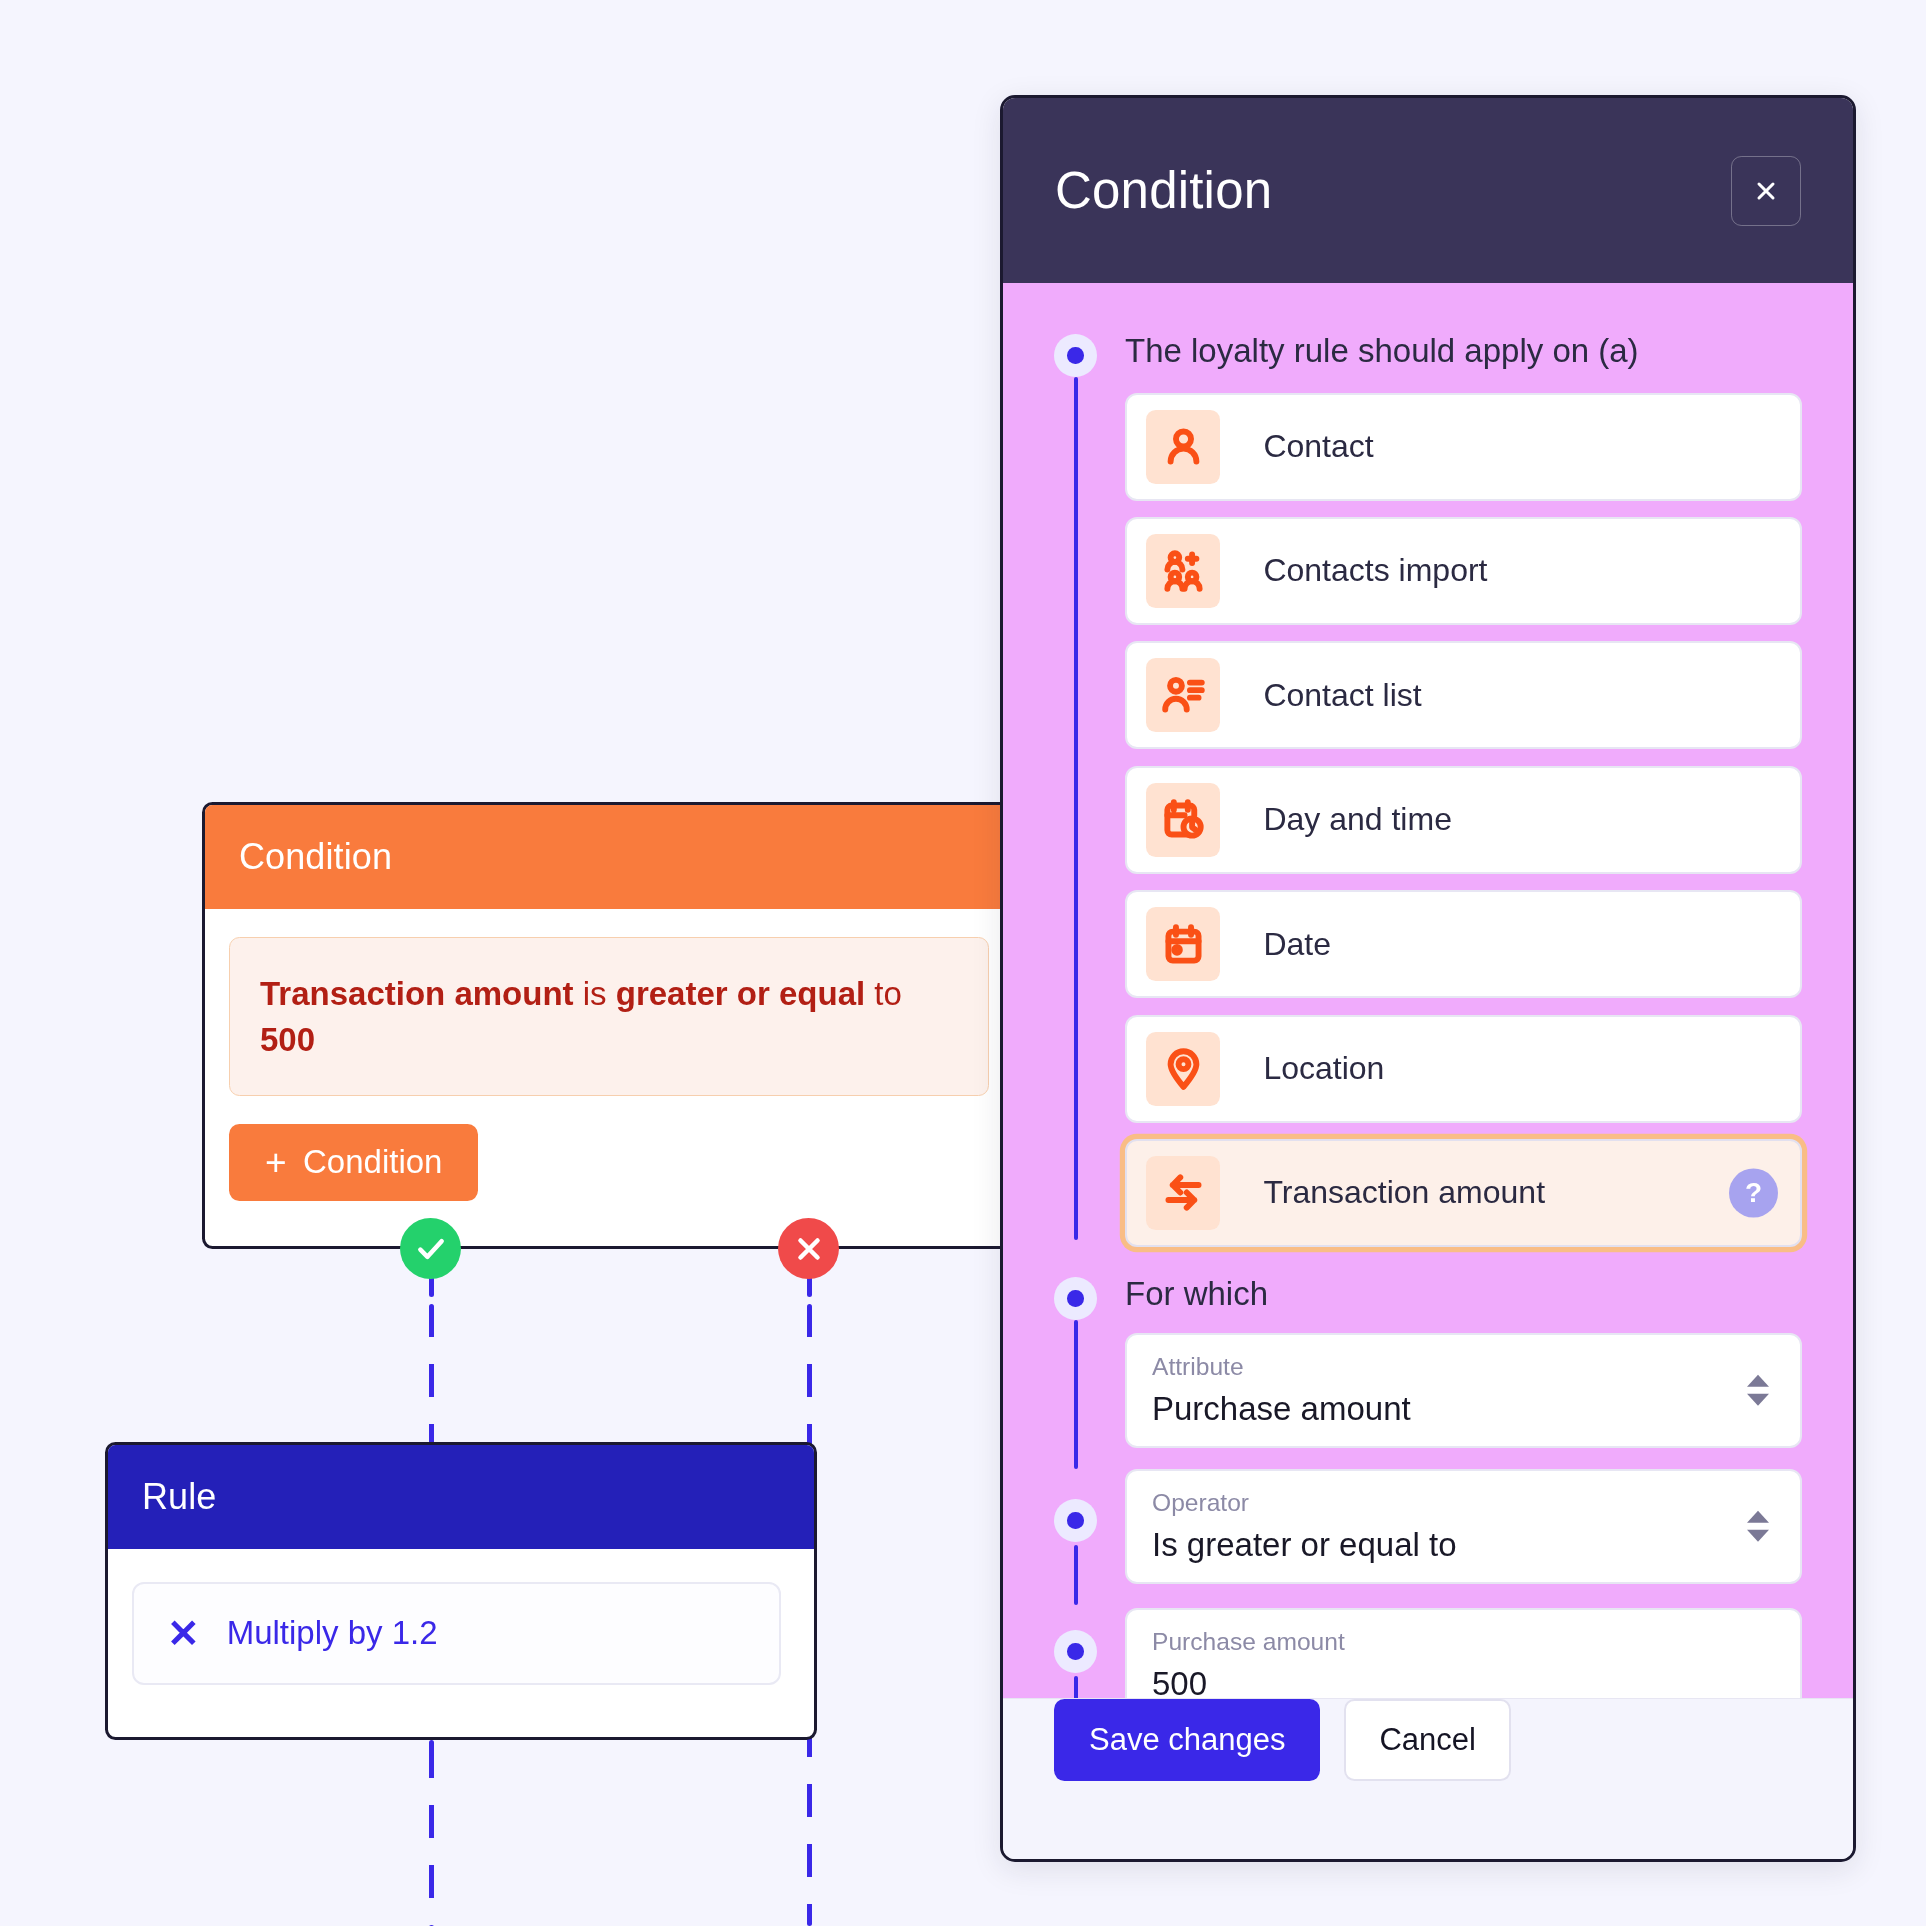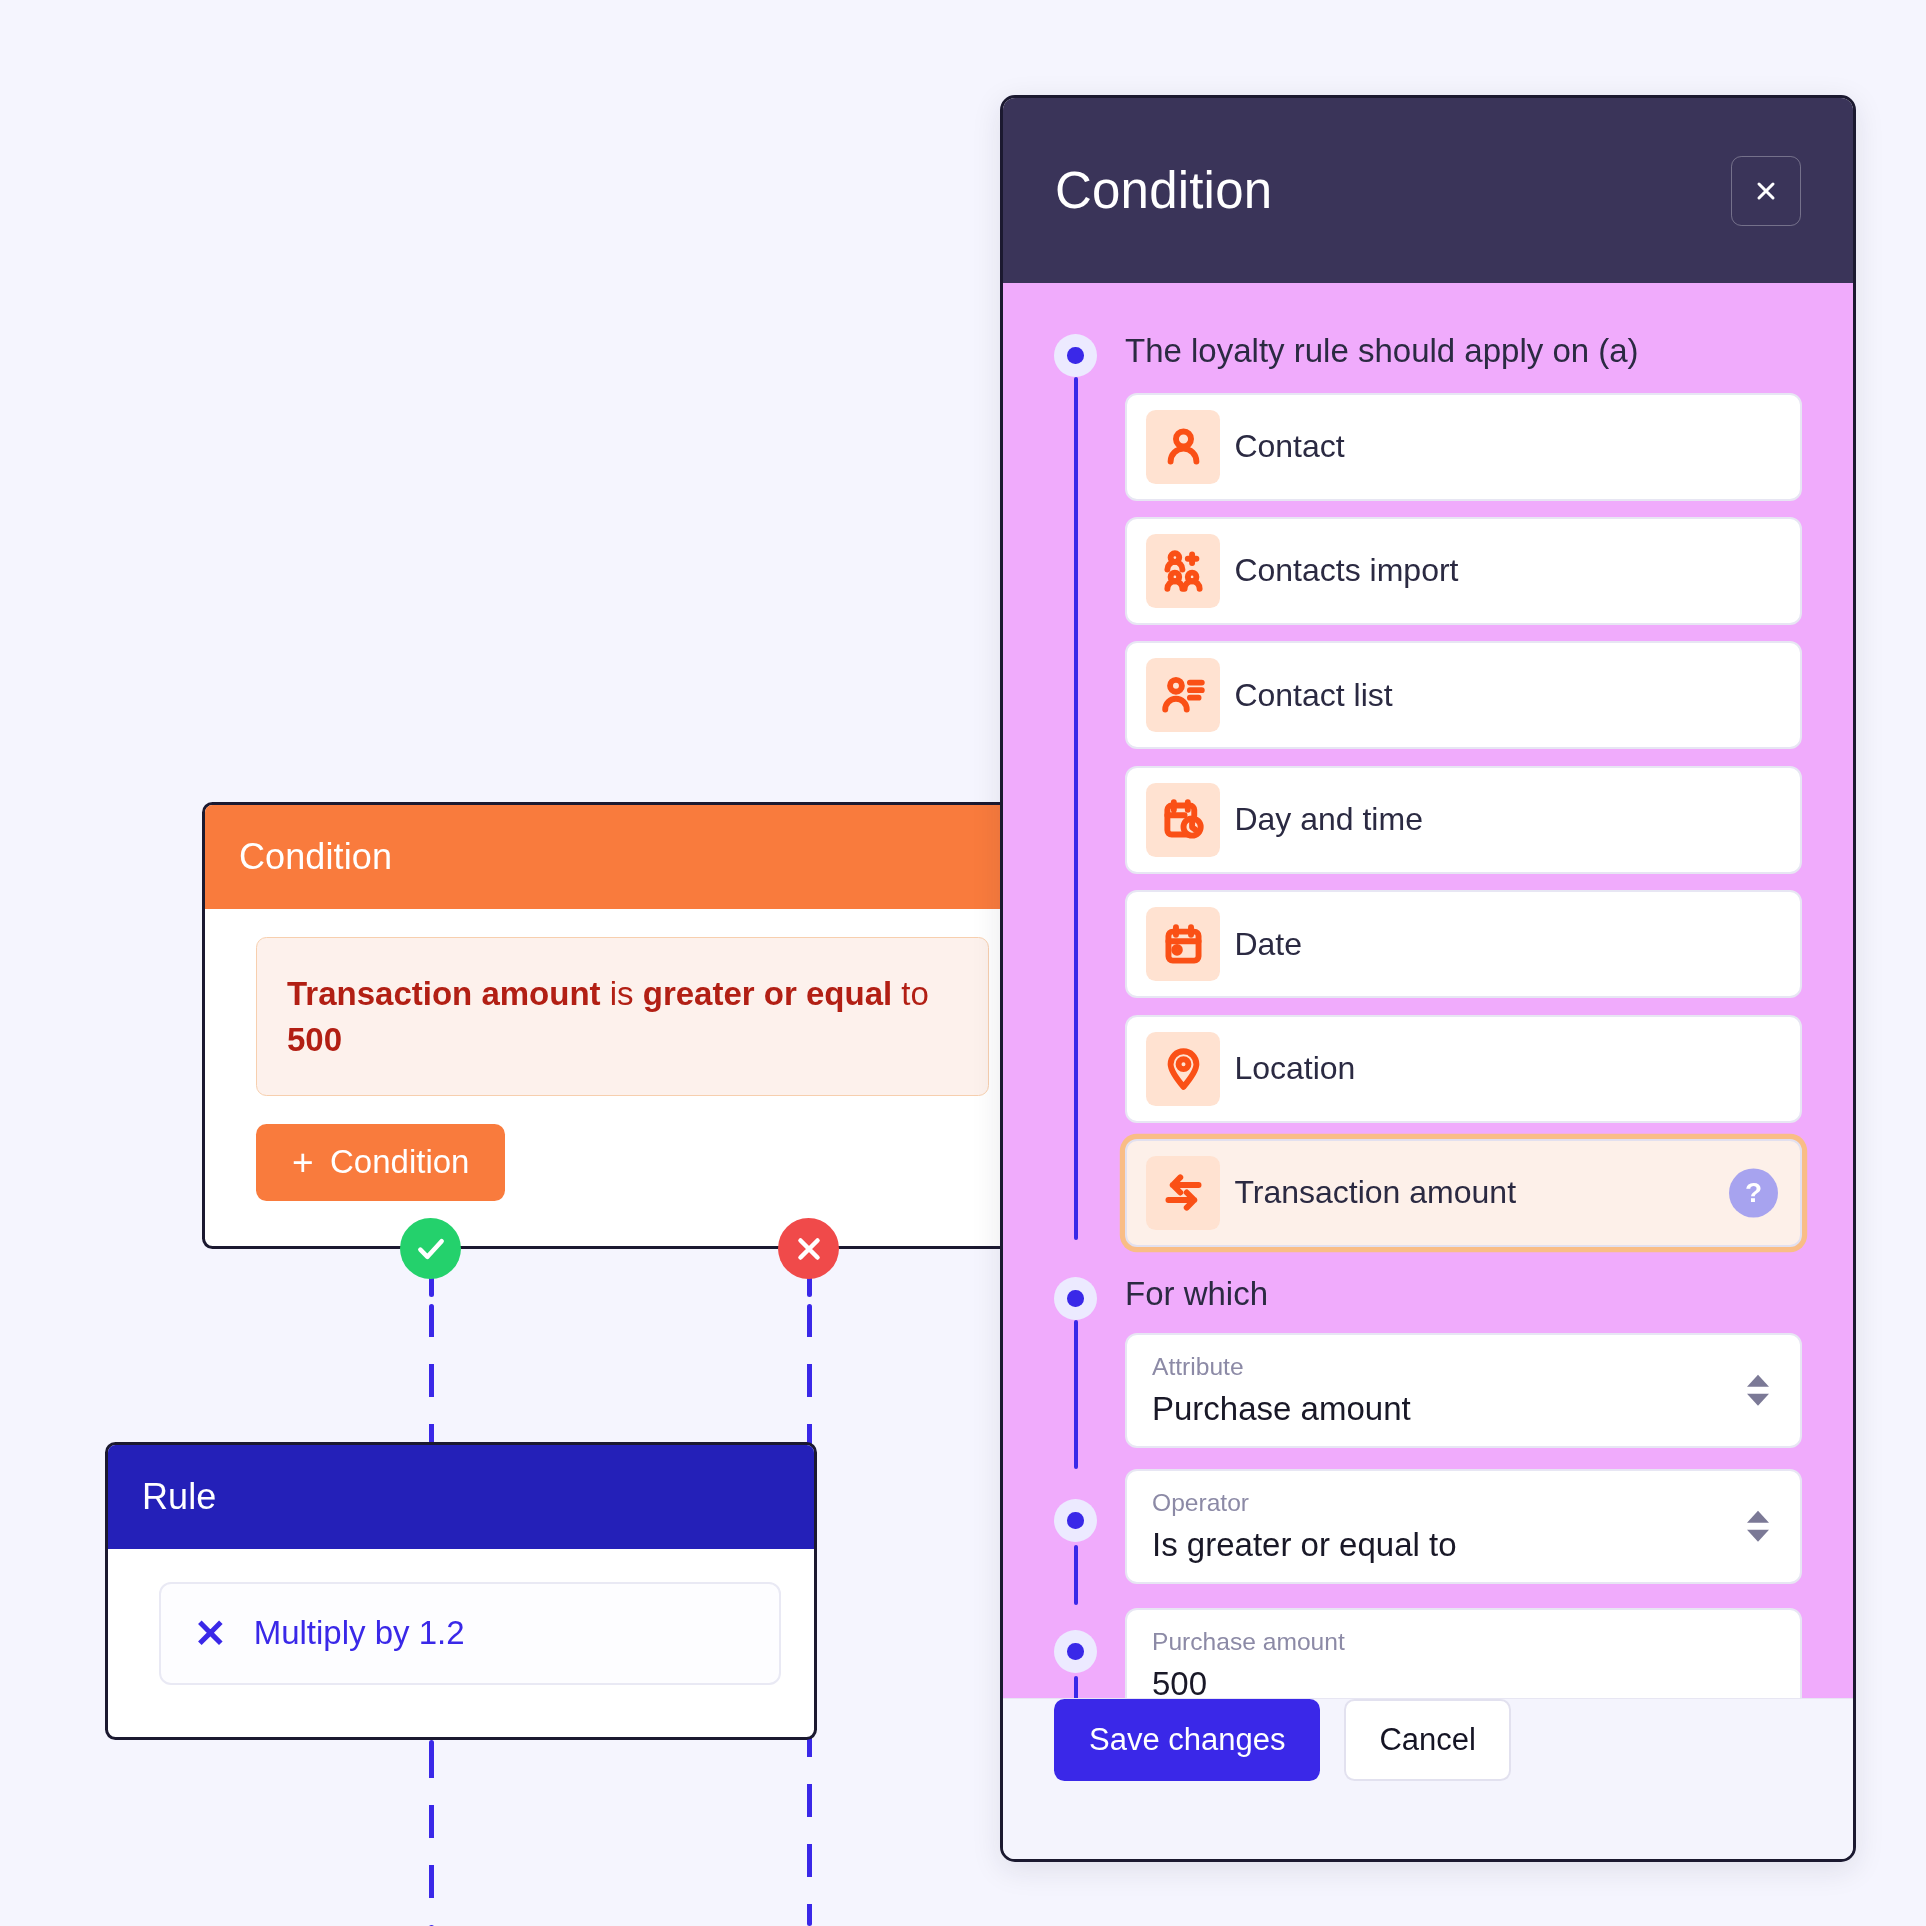--- a/index.html
+++ b/index.html
@@ -35,21 +35,21 @@
   .node-card.condition { left: 202px; top: 802px; width: 823px; height: 447px; }
   .node-card.rule      { left: 105px; top: 1442px; width: 712px; height: 298px; }
 
   .node-head {
     height: 104px; display: flex; align-items: center;
     padding: 0 34px; color: #fff; font-size: 36px; letter-spacing: 0.1px;
   }
   .node-head.orange { background: #f97b3d; }
   .node-head.blue   { background: #2420b8; }
 
-  .node-body { padding: 28px 33px 0 51px; }
+  .node-body { padding: 28px 33px 0 24px; }
 
   .cond-expr {
     background: #fdf1ec; border: 1.5px solid #f7cfae; border-radius: 10.4px;
     padding: 33px 30px; color: #b21f14; font-size: 33px; line-height: 1.38;
   }
   .cond-expr b { font-weight: 700; }
   .cond-expr span.reg { font-weight: 400; }
 
   .btn-add-cond {
     margin-top: 28px;
@@ -121,21 +121,21 @@
   }
   .step > .railing {
     position: absolute; left: 20px; top: 46px; bottom: 7.4px;
     width: 3.7px; background: #3a28e8; border-radius: 2.2px;
   }
   .step-label { font-size: 33px; color: #2b2a42; line-height: 1.2; }
 
   .opt-list { margin-top: 22px; }
 
   .opt-row {
-    display: flex; align-items: center; gap: 14px;
+    display: flex; align-items: center; gap: 43px;
     border: 2.2px solid #e7e6f3; border-radius: 12px;
     background: #fff; padding: 15px 19.4px; margin-bottom: 16.4px;
     cursor: pointer; position: relative;
   }
   .opt-row.selected {
     background: #fdf0e9;
     border-color: #e2e0ef;
     box-shadow: 0 0 0 5.2px #f9bd86;
   }
   .opt-ico {

